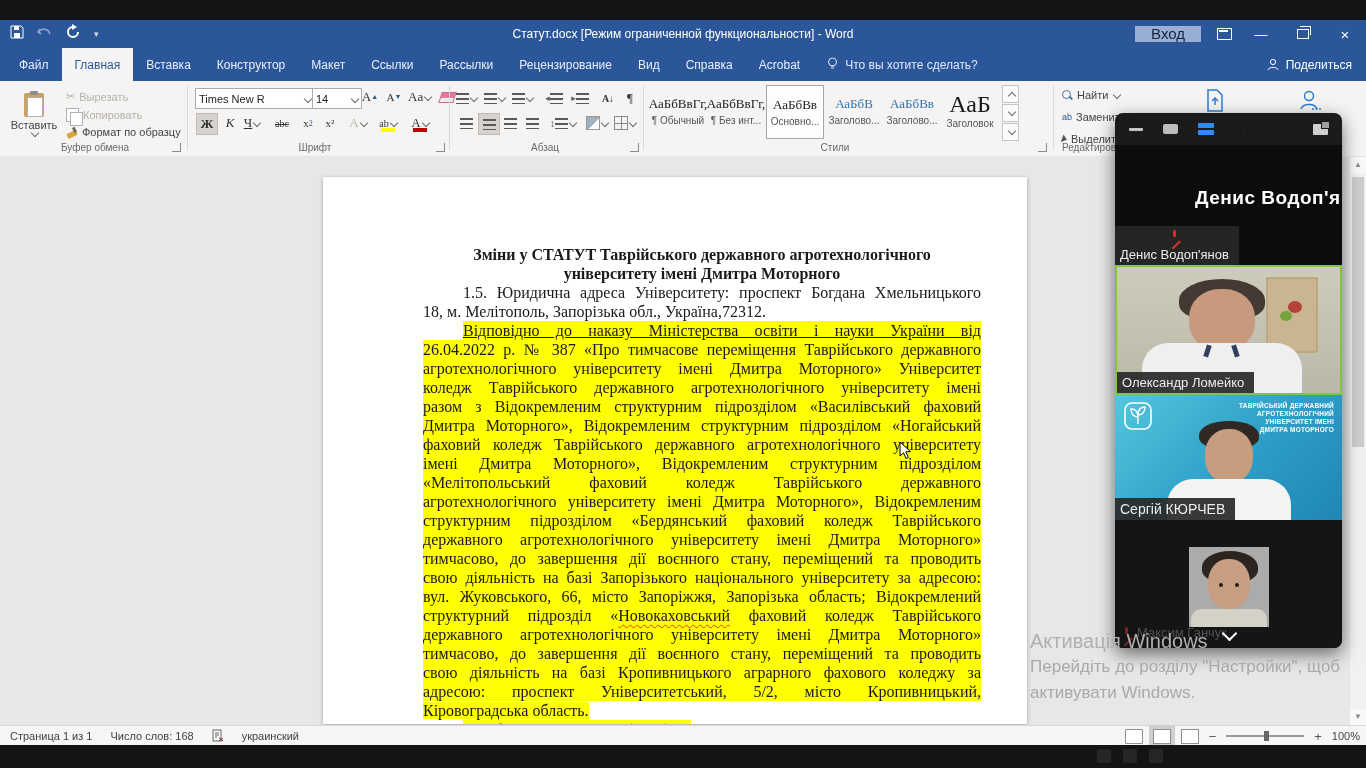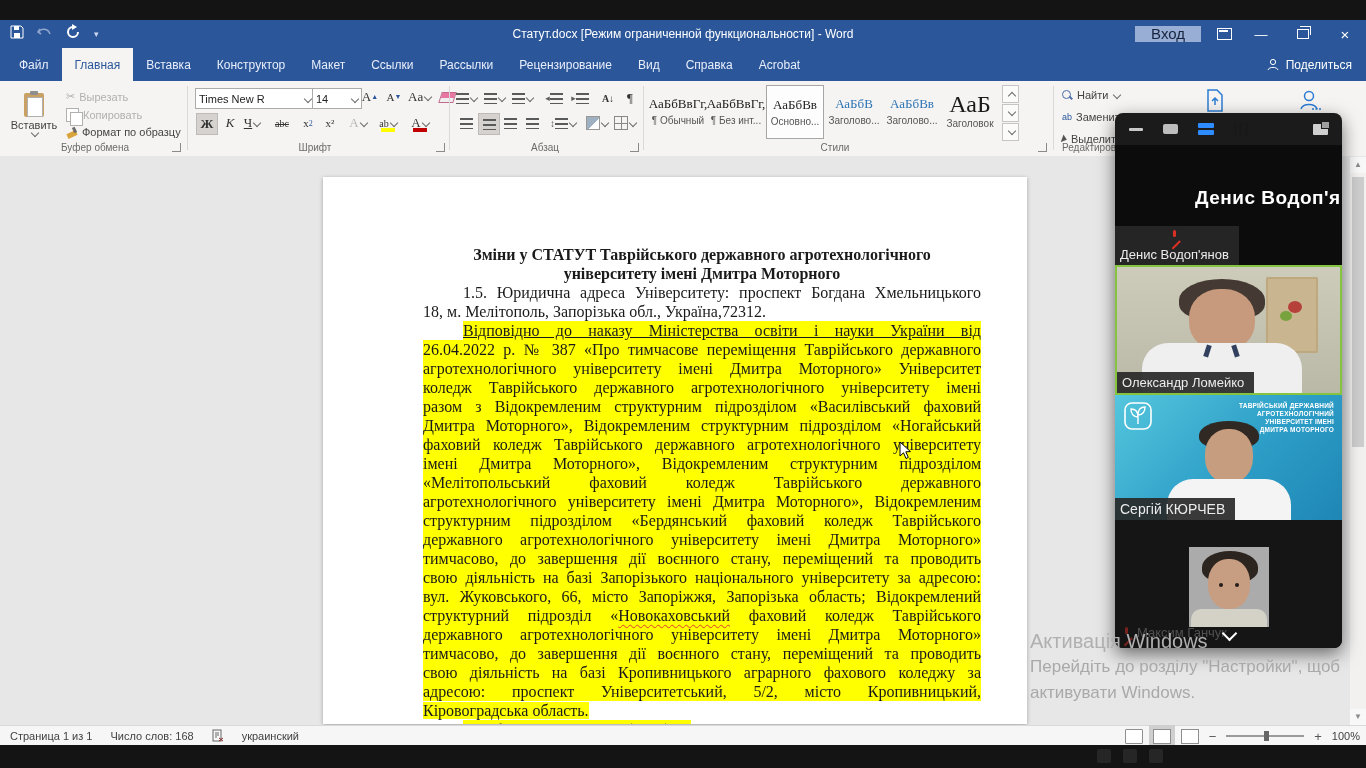--- a/index.html
+++ b/index.html
@@ -209,20 +209,27 @@
         <div class="tab">Вставка</div>
         <div class="tab">Конструктор</div>
         <div class="tab">Макет</div>
         <div class="tab">Ссылки</div>
         <div class="tab">Рассылки</div>
         <div class="tab">Рецензирование</div>
         <div class="tab">Вид</div>
         <div class="tab">Справка</div>
         <div class="tab">Acrobat</div>
       </div>
+    <div id="tellme">
+      <svg width="11" height="15" viewBox="0 0 11 15">
+          <circle cx="5.5" cy="5" r="4" fill="none" stroke="#dfe8f8"></circle>
+          <path d="M4 9 h3 M4 11 h3" stroke="#dfe8f8"></path>
+        </svg>
+      <span>Что вы хотите сделать?</span>
+    </div>
   </div>
   <div id="share">
     <svg width="13" height="13" viewBox="0 0 13 13">
         <circle cx="6" cy="4" r="2.6" fill="none" stroke="#fff"></circle>
         <path d="M1 12 C2 8.5, 10 8.5, 11 12" fill="none" stroke="#fff"></path>
       </svg>
     <span>Поделиться</span>
   </div>
 
   <div class="abs" id="ribbon">

